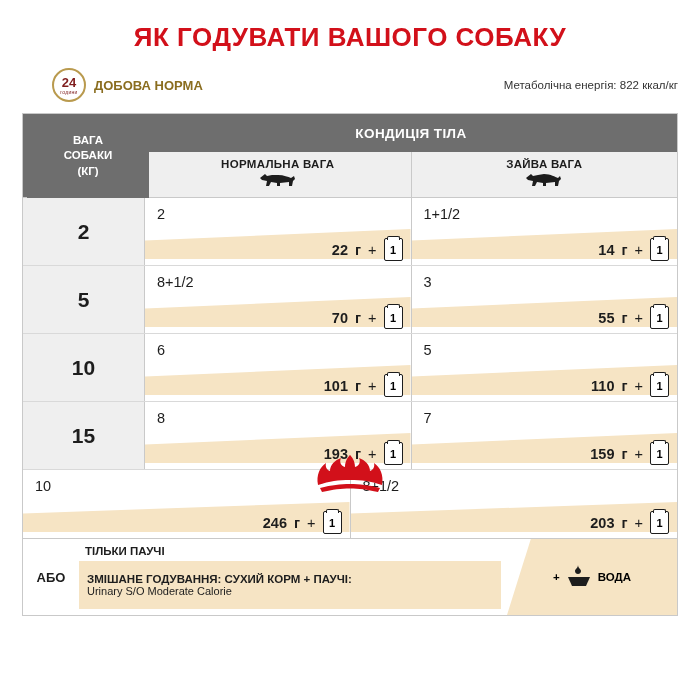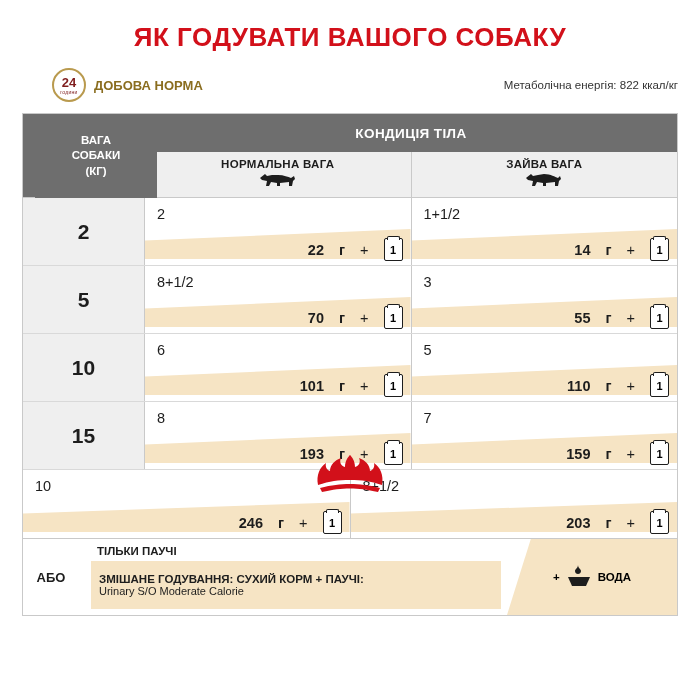--- a/index.html
+++ b/index.html
@@ -105,21 +105,21 @@
     align-items:center;
     justify-content:center;
     gap:2px;
   }
   .thead2 .col + .col { border-left:1px solid #c9c9c9; }
   .colname { font-size:11.5px; font-weight:bold; color:#1d1d1d; letter-spacing:0.3px;}
   .dogicon { display:block; }
 
   .wt-head {
     position:absolute;
-    left:12px; top:0;
+    left:4px; top:0;
     width:122px;
     background:#6e6e6e;
     color:#fff;
     height:84px;
     display:flex; flex-direction:column;
     align-items:center; justify-content:center;
     font-size:11.5px; font-weight:bold;
     line-height:1.35;
     text-align:center;
     z-index:3;
@@ -155,21 +155,21 @@
   .band {
     position:absolute;
     left:0; right:0; bottom:6px;
     height:30px;
     background:#f6e4c4;
     clip-path: polygon(0 38%, 100% 0, 100% 100%, 0 100%);
   }
   .band-inner {
     position:absolute;
     right:8px; bottom:4px;
-    display:flex; align-items:center; gap:15px;
+    display:flex; align-items:center; gap:7px;
   }
   .grams { font-size:14.5px; font-weight:bold; color:#1d1d1d; }
   .plus { font-size:14.5px; color:#1d1d1d; }
   .can {
     width:19px; height:23px;
     border:1.6px solid #1d1d1d;
     border-radius:2px;
     position:relative;
     display:flex; align-items:center; justify-content:center;
     font-size:11px; font-weight:bold;
@@ -193,21 +193,21 @@
     display:flex;
     border:1px solid #c9c9c9;
     border-top:none;
     min-height:52px;
   }
   .abo {
     width:56px; flex:none;
     display:flex; align-items:center; justify-content:center;
     font-size:13px; font-weight:bold; color:#1d1d1d;
   }
-  .foot-mid { flex:1; padding:6px 6px 6px 0;margin-left:12px; }
+  .foot-mid { flex:1; padding:6px 6px 6px 0; }
   .f-line1 { font-size:11.5px; font-weight:bold; color:#1d1d1d; padding-left:6px;}
   .f-band {
     margin-top:4px;
     background:#f6e4c4;
     padding:12px 8px;
   }
   .f-band .l1 { font-size:11.5px; font-weight:bold; color:#1d1d1d; text-transform:uppercase;}
   .f-band .l2 { font-size:11px; color:#1d1d1d; }
   .water {
     width:170px; flex:none;

